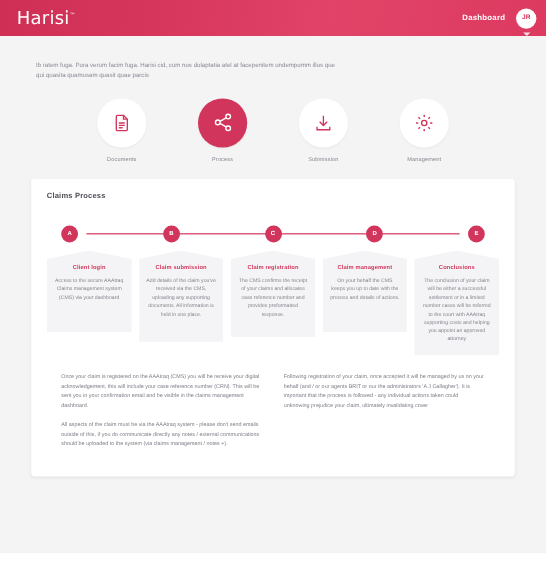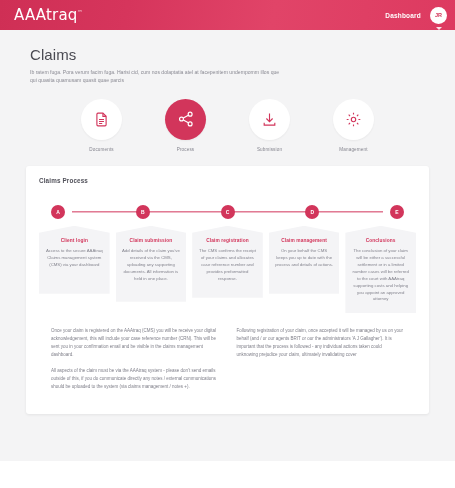--- a/index.html
+++ b/index.html
@@ -142,35 +142,34 @@
     font-size: 4.5px; line-height: 1.72; color:#7e7e88; margin-bottom: 9px;
   }
 </style>
 </head>
 <body>
 
 <div class="page">
 
   <div class="topbar">
     <div class="brand">
-      <span>AAAtraq</span><span class="tm">™</span>
+      <span>Harisi</span><span class="tm">™</span>
     </div>
     <div class="topbar-right">
       <span class="nav-link">Dashboard</span>
       <div class="avatar-wrap">
         <div class="avatar">JR</div>
         <span class="avatar-chev"></span>
       </div>
     </div>
   </div>
 
   <div class="content">
 
     <div class="intro">
-      <div class="page-title">Claims</div>
       <div class="page-sub">Ib ratem fuga. Pora verum facim fuga. Harisi cid, cum nos dolaptatia atel at facepenitem undempomm illos que qui quasita quamusam quasit quae parcis</div>
     </div>
 
     <div class="icon-row">
 
       <div class="icon-item">
         <div class="icon-circle">
           <svg width="17" height="17" viewBox="0 0 24 24" fill="none" stroke="#d2355b" stroke-width="1.6">
             <path d="M14 3H7a1.5 1.5 0 0 0-1.5 1.5v15A1.5 1.5 0 0 0 7 21h10a1.5 1.5 0 0 0 1.5-1.5V7.5z"></path>
             <path d="M14 3v4.5h4.5"></path>

